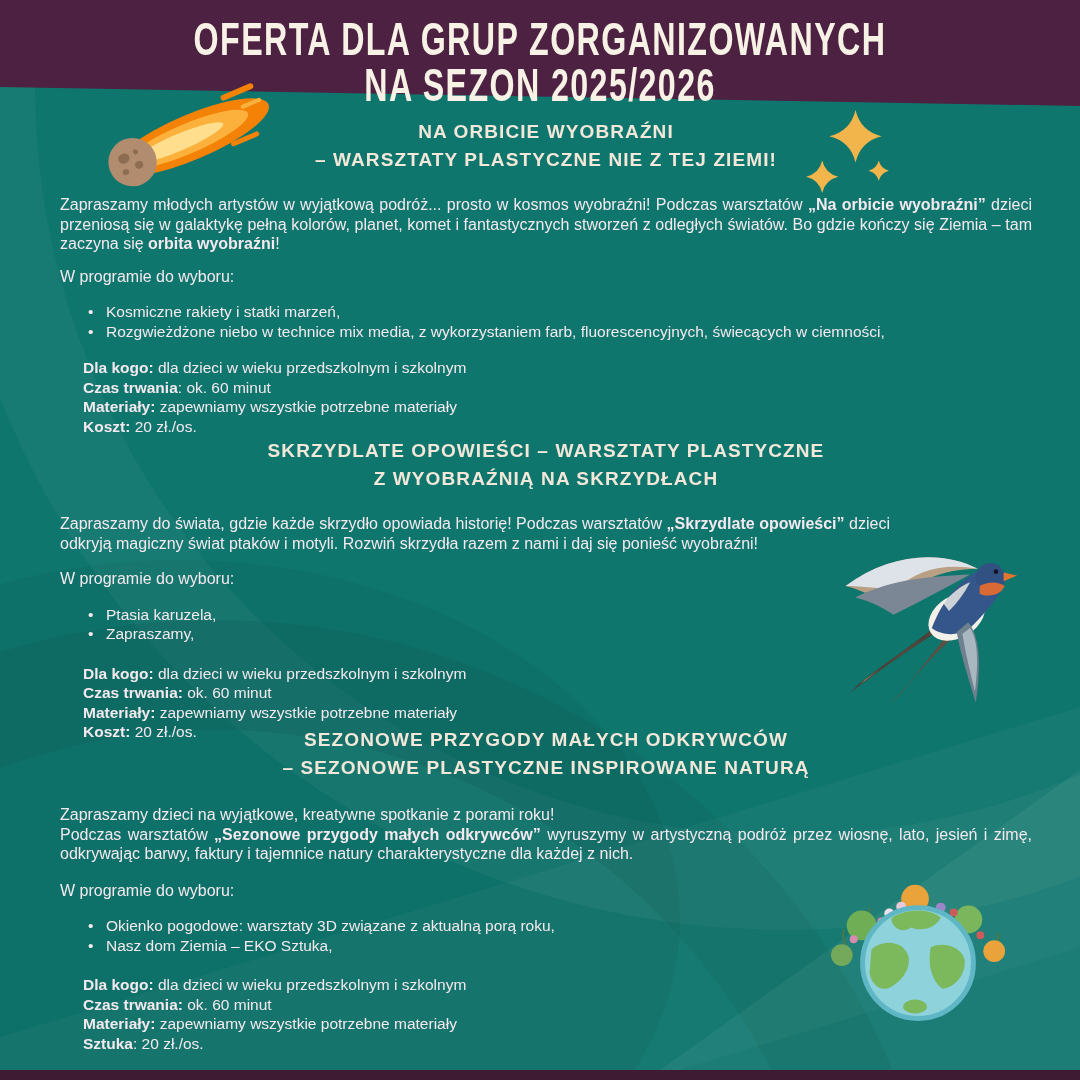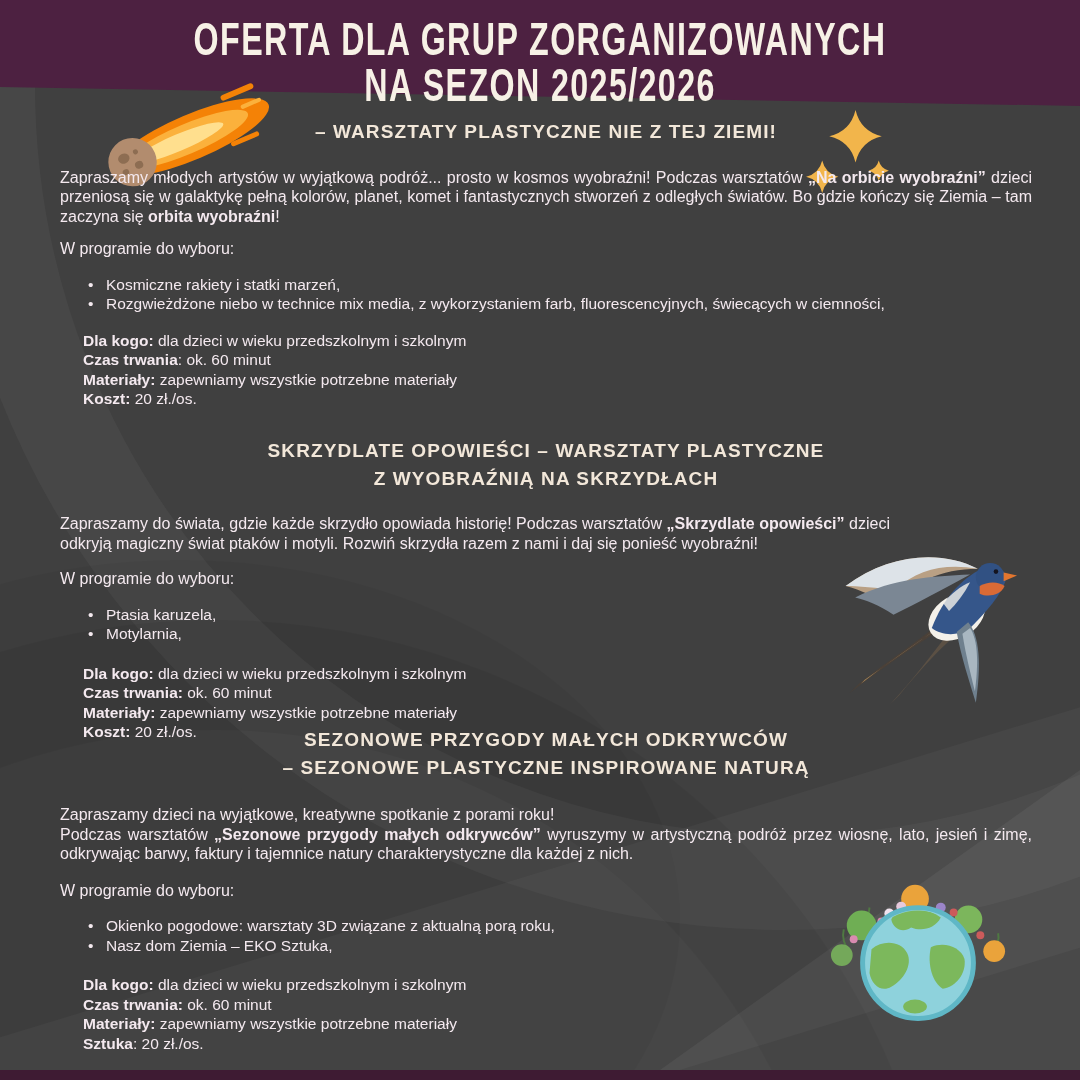--- a/index.html
+++ b/index.html
@@ -1,18 +1,18 @@
 <!DOCTYPE html>
 <html><head>
 <meta charset="utf-8">
 <style>
   html,body{margin:0;padding:0;background:#2a1220;}
   .poster{
     position:relative;width:1080px;height:1080px;overflow:hidden;
-    background:#404040;
+    background:#0f766e;
     font-family:"Liberation Sans",sans-serif;
     color:#f4e9ef;
   }
   
   .header-band{position:absolute;top:0;left:0;width:100%;height:106px;background:#4d2141;
     clip-path:polygon(0 0,100% 0,100% 100%,0 82%);}
   .swirl-ring-1{position:absolute;width:1500px;height:1500px;border-radius:50%;
     border:95px solid rgba(255,255,255,.038);top:-760px;left:-60px;}
   .swirl-ring-2{position:absolute;width:1250px;height:1250px;border-radius:50%;
     border:110px solid rgba(0,0,0,.05);top:620px;left:-520px;}
@@ -145,20 +145,21 @@
         <path d="M70 46 C85 38 105 38 118 48 C112 60 98 62 88 58 C80 64 70 60 68 50 Z"></path>
         <path d="M48 80 C60 70 78 72 84 84 C90 96 80 112 68 118 C58 124 48 116 46 104 Z"></path>
         <path d="M108 78 C122 72 138 78 142 90 C144 104 134 118 120 120 C110 114 104 96 108 78 Z"></path>
         <ellipse cx="92" cy="138" rx="12" ry="7"></ellipse>
       </g>
     </svg>
   </div>
 
   <div class="section" style="top:118px">
     <div class="sec-heading">
+      <div>NA ORBICIE WYOBRAŹNI</div>
       <div>– WARSZTATY PLASTYCZNE NIE Z TEJ ZIEMI!</div>
     </div>
     <p class="para j intro"><span>Zapraszamy młodych artystów w wyjątkową podróż... prosto w kosmos wyobraźni! Podczas warsztatów </span><span class="b">„Na orbicie wyobraźni”</span><span> dzieci przeniosą się w galaktykę pełną kolorów, planet, komet i fantastycznych stworzeń z odległych światów. Bo gdzie kończy się Ziemia – tam zaczyna się </span><span class="b">orbita wyobraźni</span><span>!</span></p>
     <div class="program">
       <div class="para">W programie do wyboru:</div>
       <ul class="bullets">
         <li>Kosmiczne rakiety i statki marzeń,</li>
         <li>Rozgwieżdżone niebo w technice mix media, z wykorzystaniem farb, fluorescencyjnych, świecących w ciemności,</li>
       </ul>
     </div>
@@ -173,21 +174,21 @@
   <div class="section" style="top:437px">
     <div class="sec-heading">
       <div>SKRZYDLATE OPOWIEŚCI – WARSZTATY PLASTYCZNE</div>
       <div>Z WYOBRAŹNIĄ NA SKRZYDŁACH</div>
     </div>
     <p class="para j intro" style="width:830px"><span>Zapraszamy do świata, gdzie każde skrzydło opowiada historię! Podczas warsztatów </span><span class="b">„Skrzydlate opowieści”</span><span> dzieci odkryją magiczny świat ptaków i motyli. Rozwiń skrzydła razem z nami i daj się ponieść wyobraźni!</span></p>
     <div class="program" style="margin-top:16px">
       <div class="para">W programie do wyboru:</div>
       <ul class="bullets">
         <li>Ptasia karuzela,</li>
-        <li>Motylarnia,</li>
+        <li>Zapraszamy,</li>
       </ul>
     </div>
     <div class="details" style="margin-top:20px">
       <div class="detail"><span class="b">Dla kogo:</span><span> dla dzieci w wieku przedszkolnym i szkolnym</span></div>
       <div class="detail"><span class="b">Czas trwania:</span><span> ok. 60 minut</span></div>
       <div class="detail"><span class="b">Materiały:</span><span> zapewniamy wszystkie potrzebne materiały</span></div>
       <div class="detail"><span class="b">Koszt:</span><span> 20 zł./os.</span></div>
     </div>
   </div>
 

